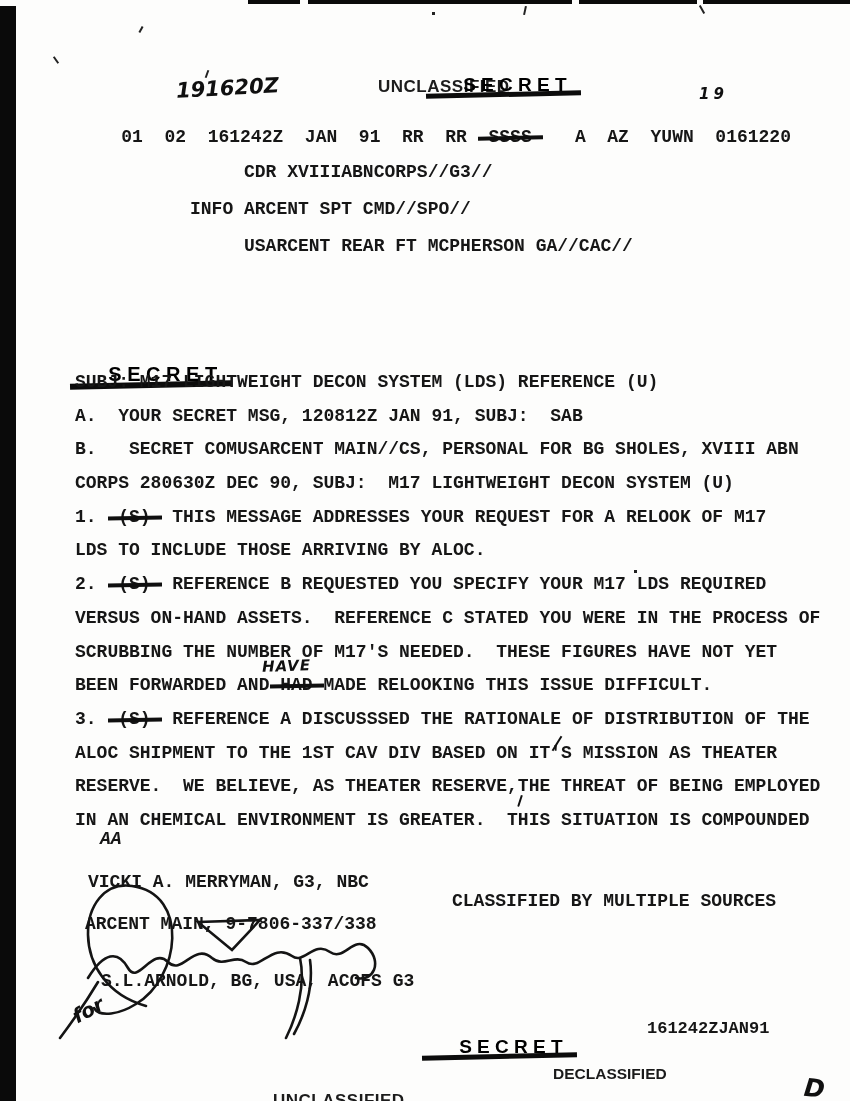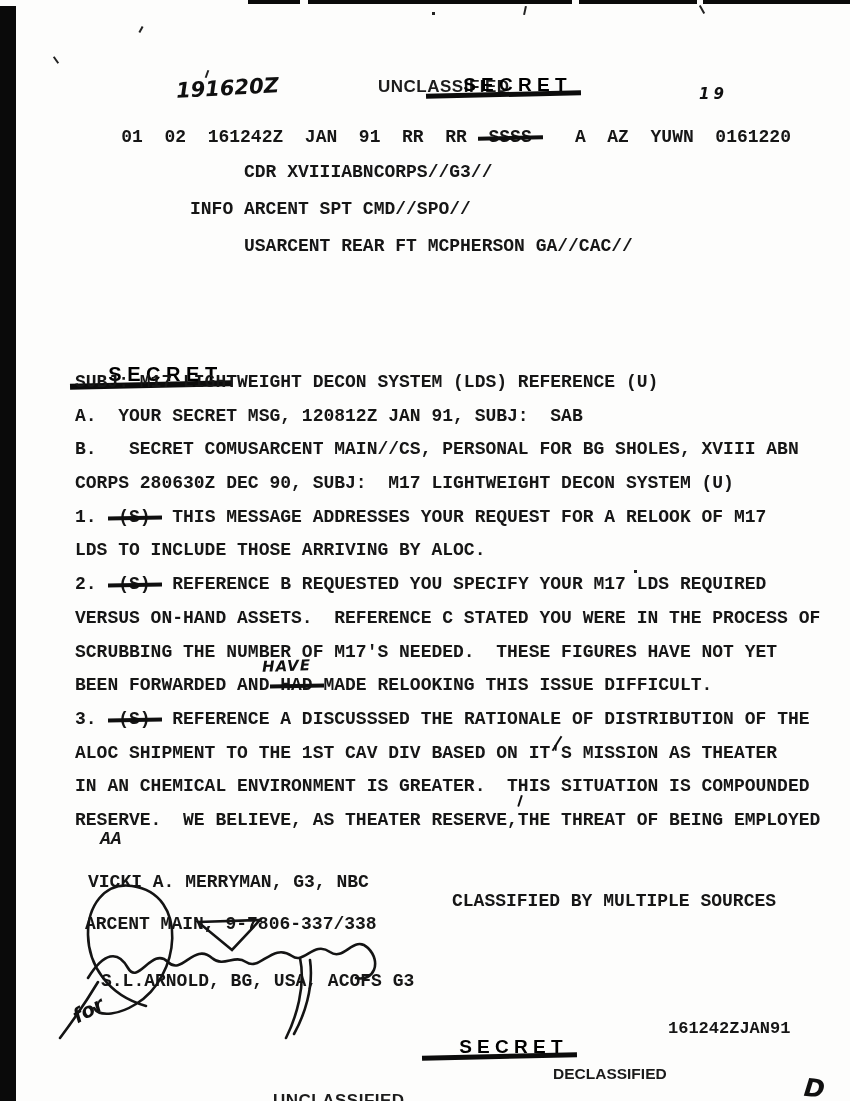--- a/index.html
+++ b/index.html
@@ -117,22 +117,22 @@
     <div class="bline">B.   SECRET COMUSARCENT MAIN//CS, PERSONAL FOR BG SHOLES, XVIII ABN</div>
     <div class="bline">CORPS 280630Z DEC 90, SUBJ:  M17 LIGHTWEIGHT DECON SYSTEM (U)</div>
     <div class="bline"><span>1.  </span><span class="xstruck"><span>(S)</span></span><span>  THIS MESSAGE ADDRESSES YOUR REQUEST FOR A RELOOK OF M17</span></div>
     <div class="bline">LDS TO INCLUDE THOSE ARRIVING BY ALOC.</div>
     <div class="bline"><span>2.  </span><span class="xstruck"><span>(S)</span></span><span>  REFERENCE B REQUESTED YOU SPECIFY YOUR M17 LDS REQUIRED</span></div>
     <div class="bline">VERSUS ON-HAND ASSETS.  REFERENCE C STATED YOU WERE IN THE PROCESS OF</div>
     <div class="bline">SCRUBBING THE NUMBER OF M17'S NEEDED.  THESE FIGURES HAVE NOT YET</div>
     <div class="bline"><span>BEEN FORWARDED AND </span><span class="xstruck" style="--w:2;"><span>HAD</span></span><span> MADE RELOOKING THIS ISSUE DIFFICULT.</span></div>
     <div class="bline"><span>3.  </span><span class="xstruck"><span>(S)</span></span><span>  REFERENCE A DISCUSSSED THE RATIONALE OF DISTRIBUTION OF THE</span></div>
     <div class="bline">ALOC SHIPMENT TO THE 1ST CAV DIV BASED ON IT'S MISSION AS THEATER</div>
+    <div class="bline">RESERVE.  WE BELIEVE, AS THEATER RESERVE,THE THREAT OF BEING EMPLOYED</div>
     <div class="bline">IN AN CHEMICAL ENVIRONMENT IS GREATER.  THIS SITUATION IS COMPOUNDED</div>
-    <div class="bline">RESERVE.  WE BELIEVE, AS THEATER RESERVE,THE THREAT OF BEING EMPLOYED</div>
   </div>
   <div class="mono" style="left:100px;top:828px;font-style:italic;">AA</div>
 
   <div class="hand" style="left:262px;top:657px;font-size:15px;font-weight:700;transform:rotate(-2deg);letter-spacing:1px;">HAVE</div>
   <div class="hw-mark" style="left:556px;top:735px;width:2px;height:17px;transform:rotate(32deg);"></div>
   <div class="hw-mark" style="left:519px;top:795px;width:2px;height:12px;transform:rotate(18deg);border-radius:0 0 2px 2px;"></div>
 
   <div class="mono" style="left:88px;top:871px;">VICKI A. MERRYMAN, G3, NBC</div>
   <div class="mono" style="left:452px;top:890px;">CLASSIFIED BY MULTIPLE SOURCES</div>
   <div class="mono" style="left:85px;top:913px;">ARCENT MAIN, 9-7806-337/338</div>
@@ -145,21 +145,21 @@
     <path d="M150,56 L212,54 L184,84 Z"></path>
     <path d="M252,92 C 258,120 248,152 238,172"></path>
     <path d="M262,94 C 266,122 256,150 246,168"></path>
     <path d="M12,172 C 24,156 38,136 50,116"></path>
   </svg>
 
   <div class="secret-line" style="left:438px;top:1014px;">
     <span>S E C R E T</span>
     <span class="bar"></span>
   </div>
-  <div class="mono" style="left:668px;top:1018px;font-size:17px;">161242ZJAN91</div>
+  <div class="mono" style="left:647px;top:1018px;font-size:17px;">161242ZJAN91</div>
 
   <div class="stamp" style="left:273px;top:1043px;">UNCLASSIFIED</div>
 
   <div class="declass">
     <div>DECLASSIFIED</div>
     
     
     
   </div>
 

